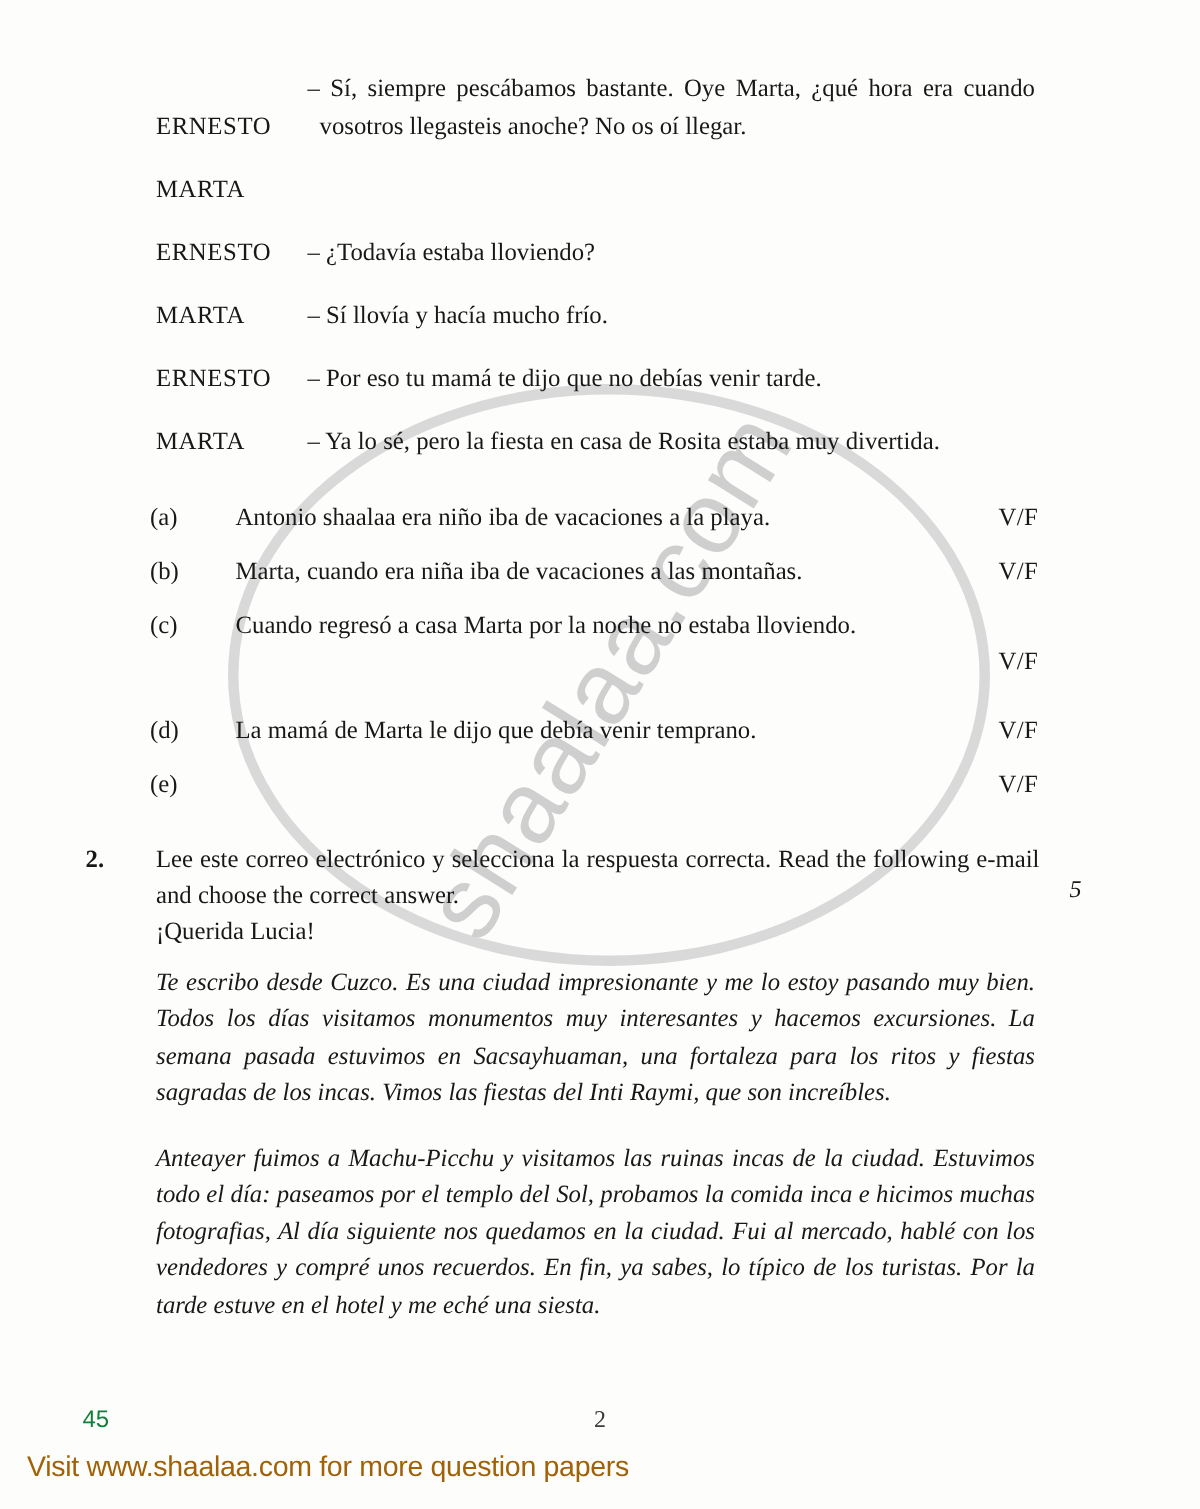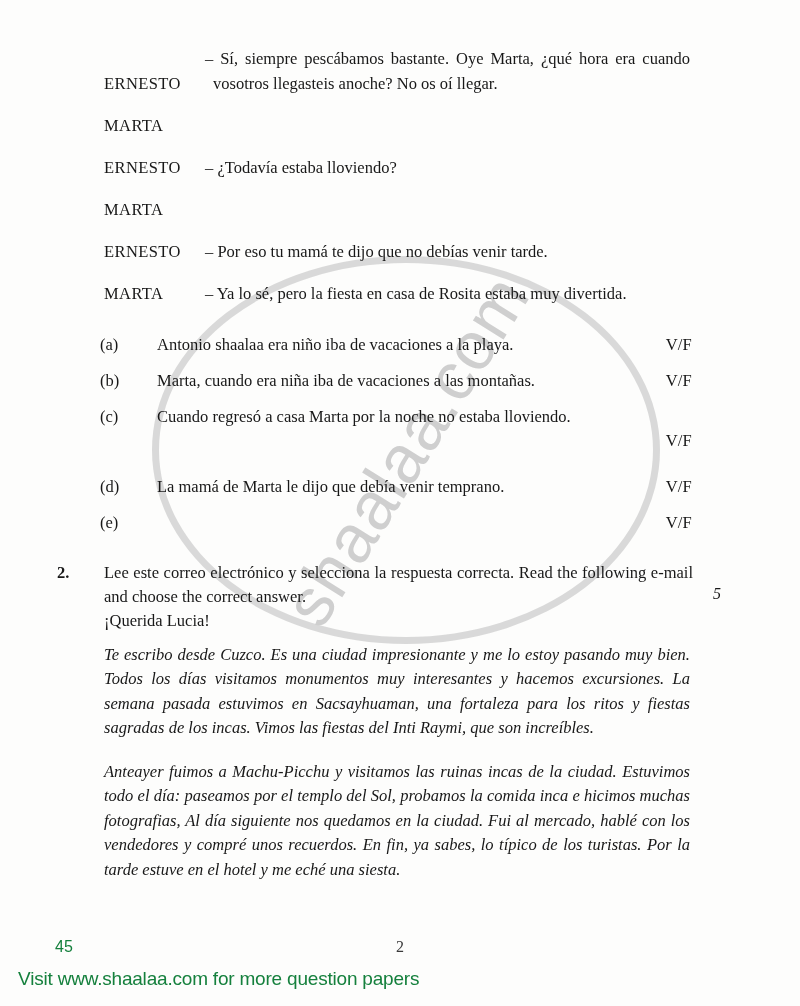--- a/index.html
+++ b/index.html
@@ -184,21 +184,21 @@
     text-align: center;
     font-size: 16px;
     color: #3a3a3a;
   }
   .footer-banner {
     position: absolute;
     left: 18px;
     top: 968px;
     font-family: "Liberation Sans", "DejaVu Sans", sans-serif;
     font-size: 19px;
-    color: #15803d;
+    color: #a16207;
     letter-spacing: -.2px;
   }
 </style>
 </head>
 <body>
 
 <div class="page">
 
   <div class="watermark">
     <div class="ring"></div>
@@ -214,20 +214,21 @@
       </div>
       <div class="dlg-row">
         <div class="dlg-speaker">MARTA</div>
       </div>
       <div class="dlg-row">
         <div class="dlg-speaker">ERNESTO</div>
         <div class="dlg-line">– ¿Todavía estaba lloviendo?</div>
       </div>
       <div class="dlg-row">
         <div class="dlg-speaker">MARTA</div>
+        <div class="dlg-line">– Sí llovía y hacía mucho frío.</div>
       </div>
       <div class="dlg-row">
         <div class="dlg-speaker">ERNESTO</div>
         <div class="dlg-line">– Por eso tu mamá te dijo que no debías venir tarde.</div>
       </div>
       <div class="dlg-row">
         <div class="dlg-speaker">MARTA</div>
         <div class="dlg-line">– Ya lo sé, pero la fiesta en casa de Rosita estaba muy divertida.</div>
       </div>
     </div>

